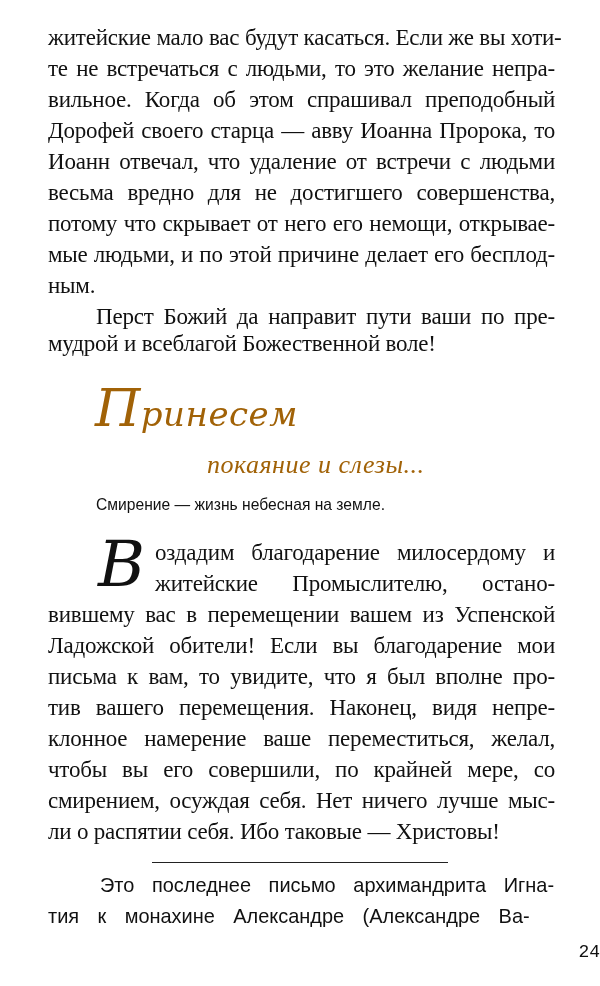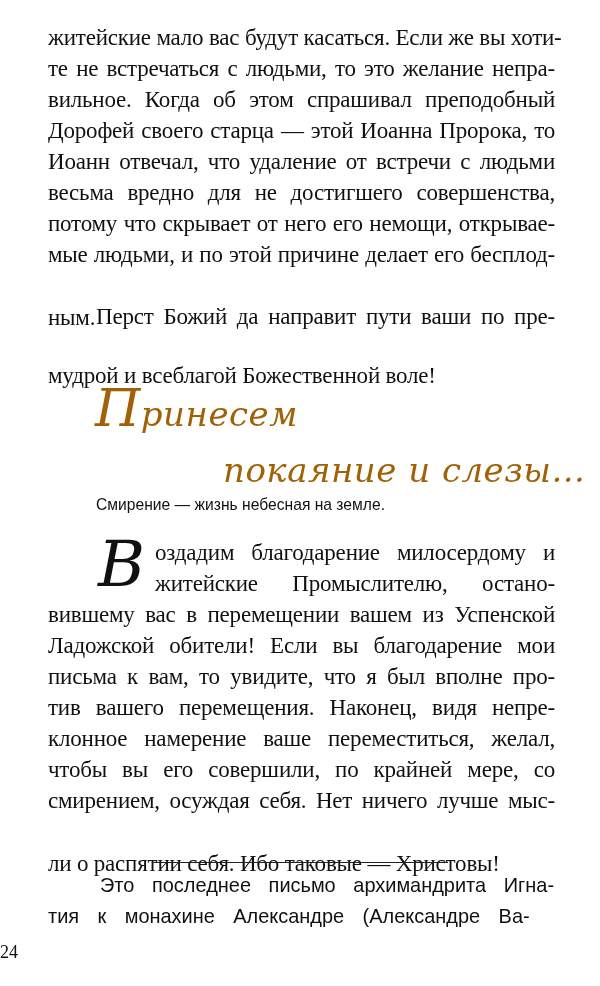--- a/index.html
+++ b/index.html
@@ -4,62 +4,62 @@
   <style>
     html, body { margin: 0; padding: 0; background: #ffffff; }
     body { width: 600px; height: 986px; position: relative; overflow: hidden; color: #111; }
     .page { position: absolute; left: 0; top: 0; width: 600px; height: 986px; }
     .line {
       position: absolute; left: 48px; width: 507px;
       font-family: "Liberation Serif", serif; font-size: 23px; line-height: 31px;
       white-space: nowrap; text-align: justify; text-align-last: justify;
       letter-spacing: -0.2px;
     }
-    .line.last { text-align-last: left; margin-top: 32px; }
+    .line.last { text-align-last: left; }
     .indent { left: 96px; width: 459px; }
     .script {
       position: absolute; font-family: "DejaVu Serif", serif; font-style: italic;
       color: #a16207; white-space: nowrap;
     }
     .heading-1 { left: 95px; top: 378px; font-size: 34px; letter-spacing: 0.5px; }
     .heading-1 .cap { font-size: 52px; }
-    .heading-2 { left: 223px; top: 450px; font-size: 34px; letter-spacing: 0.5px; }
+    .heading-2 { left: 207px; top: 450px; font-size: 26px; letter-spacing: 0.5px; font-family: Liberation Serif, serif; }
     .epigraph {
       position: absolute; left: 96px; top: 494px;
       font-family: "Liberation Sans", sans-serif; font-size: 17px; line-height: 22px;
       transform: scaleX(0.92); transform-origin: left;
     }
     .dropcap {
       position: absolute; left: 98px; top: 532px; font-family: "DejaVu Serif", serif;
       font-style: italic; font-size: 64px; line-height: 64px; color: #111;
     }
     .dc-line { left: 155px; width: 400px; }
     .rule { position: absolute; left: 152px; top: 862px; width: 296px; height: 0; border-top: 1.5px solid #222; }
     .footnote {
       position: absolute; left: 48px; width: 507px;
       font-family: "Liberation Sans", sans-serif; font-size: 21px; line-height: 30px;
       white-space: nowrap; text-align: justify; text-align-last: justify;
       transform: scaleX(0.95); transform-origin: left;
     }
     .footnote.indent { left: 100px; width: 478px; }
     .pagenum {
-      position: absolute; left: 0; width: 600px; top: 942px; text-align: left;
-      font-family: Liberation Serif, serif; font-size: 18px;
+      position: absolute; left: 0; width: 600px; top: 942px; text-align: right;
+      font-family: Liberation Mono, monospace; font-size: 18px;
     }
   </style>
 </head>
 <body>
 
 <div class="page">
 
   <div>
     <div class="line" style="top:22px">житейские мало вас будут касаться. Если же вы хоти-</div>
     <div class="line" style="top:53px">те не встречаться с людьми, то это желание непра-</div>
     <div class="line" style="top:84px">вильное. Когда об этом спрашивал преподобный</div>
-    <div class="line" style="top:115px">Дорофей своего старца — этой Иоанна Пророка, то</div>
+    <div class="line" style="top:115px">Дорофей своего старца — авву Иоанна Пророка, то</div>
     <div class="line" style="top:146px">Иоанн отвечал, что удаление от встречи с людьми</div>
     <div class="line" style="top:177px">весьма вредно для не достигшего совершенства,</div>
     <div class="line" style="top:208px">потому что скрывает от него его немощи, открывае-</div>
     <div class="line" style="top:239px">мые людьми, и по этой причине делает его бесплод-</div>
     <div class="line last" style="top:270px">ным.</div>
   </div>
 
   <div>
     <div class="line indent" style="top:301px">Перст Божий да направит пути ваши по пре-</div>
     <div class="line last" style="top:328px">мудрой и всеблагой Божественной воле!</div>

